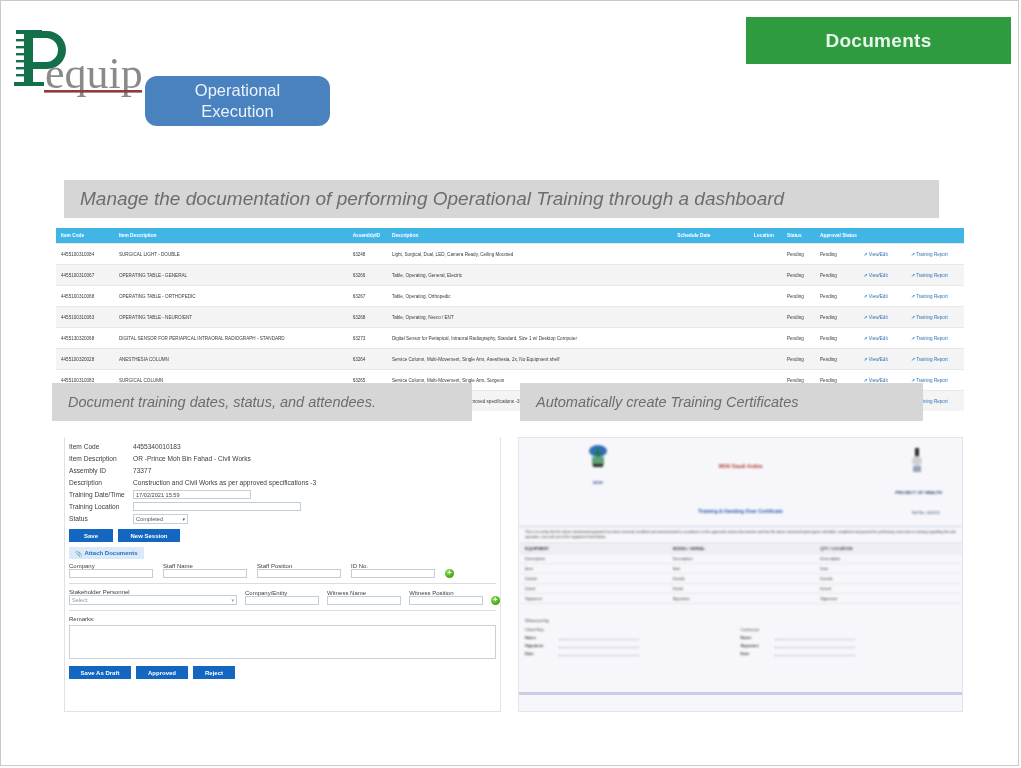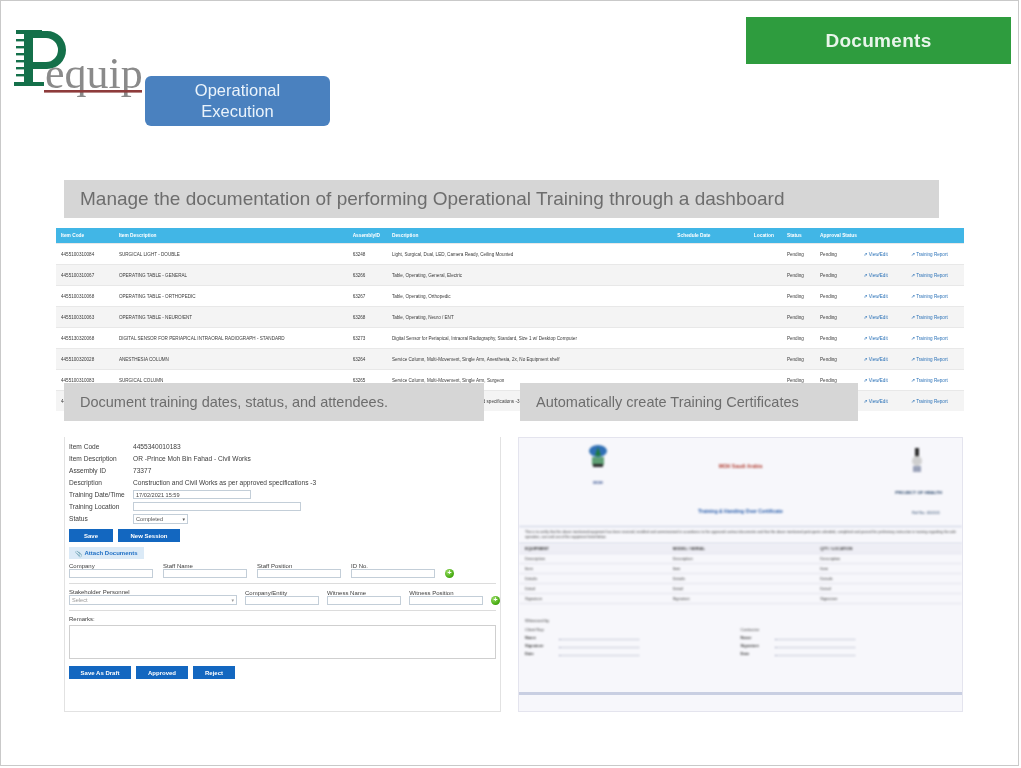--- a/index.html
+++ b/index.html
@@ -15,40 +15,40 @@
     position:absolute;left:0;top:0;width:1019px;height:766px;
     border:1px solid #c9c9c9;box-sizing:border-box;pointer-events:none;
   }
 
   
   .logo{position:absolute;left:12px;top:22px;width:135px;height:78px;}
   .logo svg{display:block;}
 
   .module-chip{
     position:absolute;left:145px;top:76px;width:185px;height:50px;
-    background:#4a81bf;border-radius:6px;
+    background:#4a81bf;border-radius:12px;
     display:flex;align-items:center;justify-content:center;
     color:#eaf3fb;font-size:16.5px;line-height:1.25;text-align:center;
   }
   .phase-badge{
     position:absolute;left:746px;top:17px;width:265px;height:47px;
     background:#2e9c3e;
     display:flex;align-items:center;justify-content:center;
     color:#e8f5ea;font-size:19px;font-weight:bold;letter-spacing:.3px;
   }
 
   
   .caption{
     position:absolute;background:#d6d6d6;color:#6d6d6d;
-    display:flex;align-items:center;
+    font-style:italic;display:flex;align-items:center;
     padding-left:16px;box-sizing:border-box;
   }
   #caption-main{left:64px;top:180px;width:875px;height:38px;font-size:19px;}
-  #caption-left{left:64px;top:383px;width:420px;height:38px;font-size:14.5px;}
-  #caption-right{left:520px;top:383px;width:338px;height:38px;font-size:14.5px;}
+  #caption-left{left:52px;top:383px;width:420px;height:38px;font-size:14.5px;}
+  #caption-right{left:520px;top:383px;width:403px;height:38px;font-size:14.5px;}
 
   
   .table-wrap{position:absolute;left:56px;top:228px;width:908px;}
   table.grid{border-collapse:collapse;width:100%;table-layout:fixed;font-size:4.6px;}
   table.grid th{
     background:#41b6e6;color:#ffffff;text-align:left;
     font-size:4.8px;font-weight:bold;padding:5px 4px 5px 5px;
     border:none;white-space:nowrap;
   }
   table.grid td{

